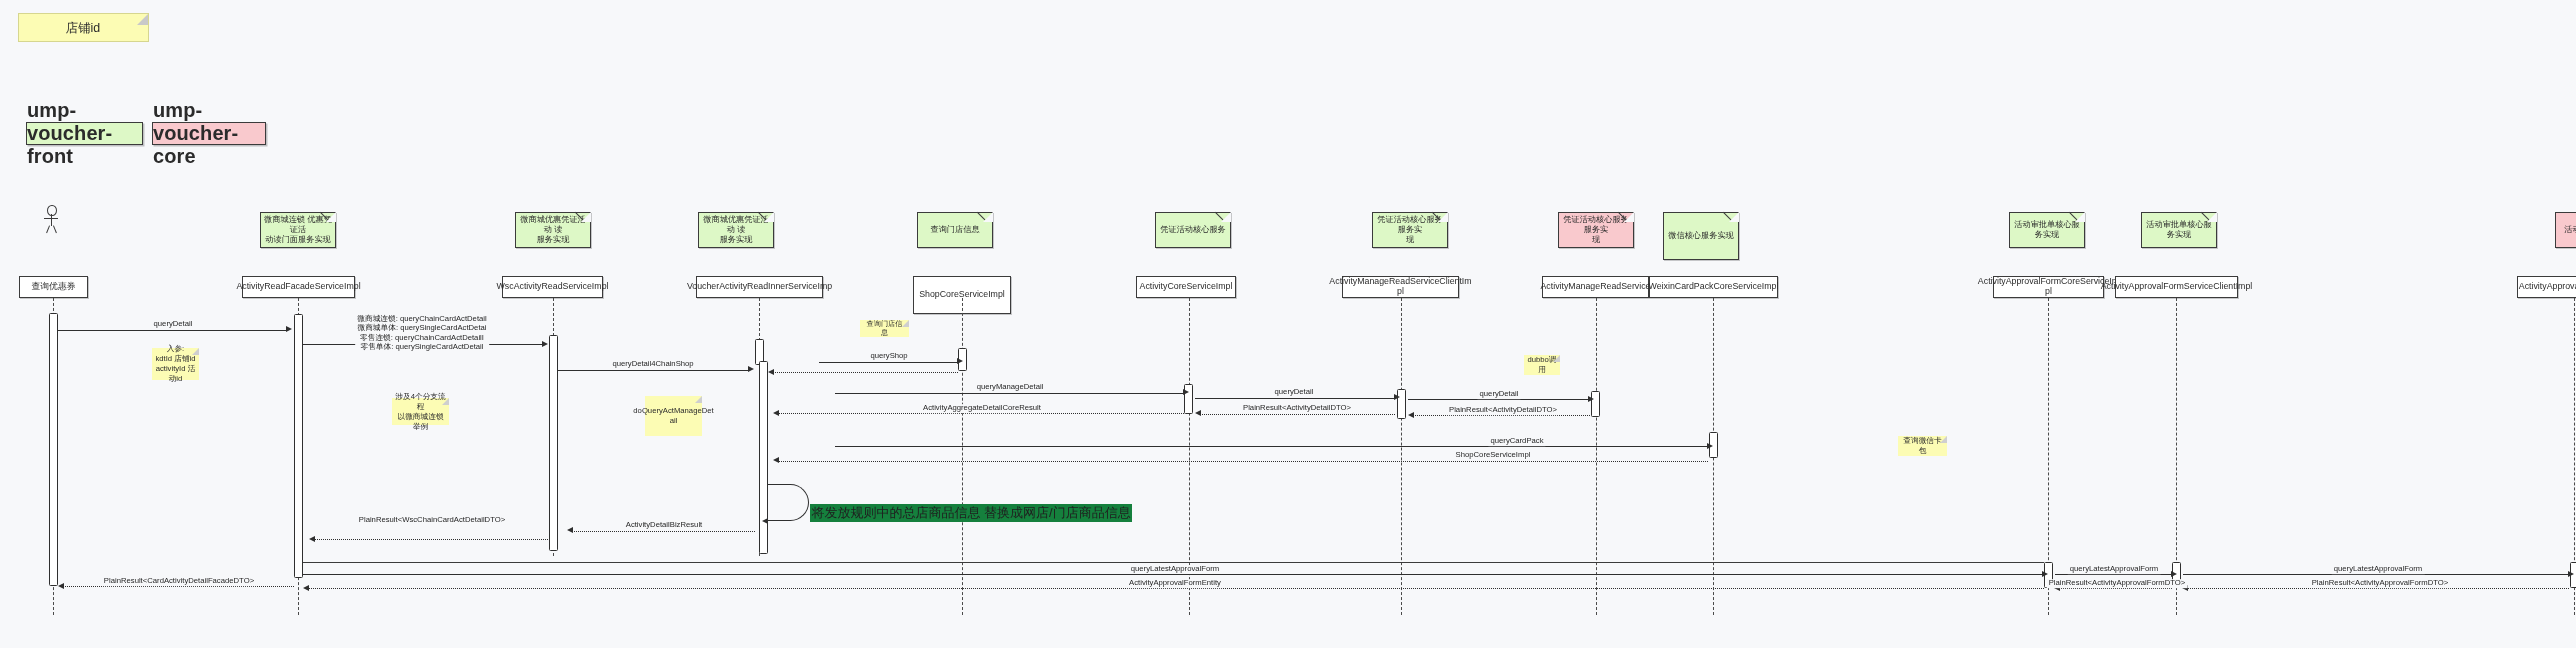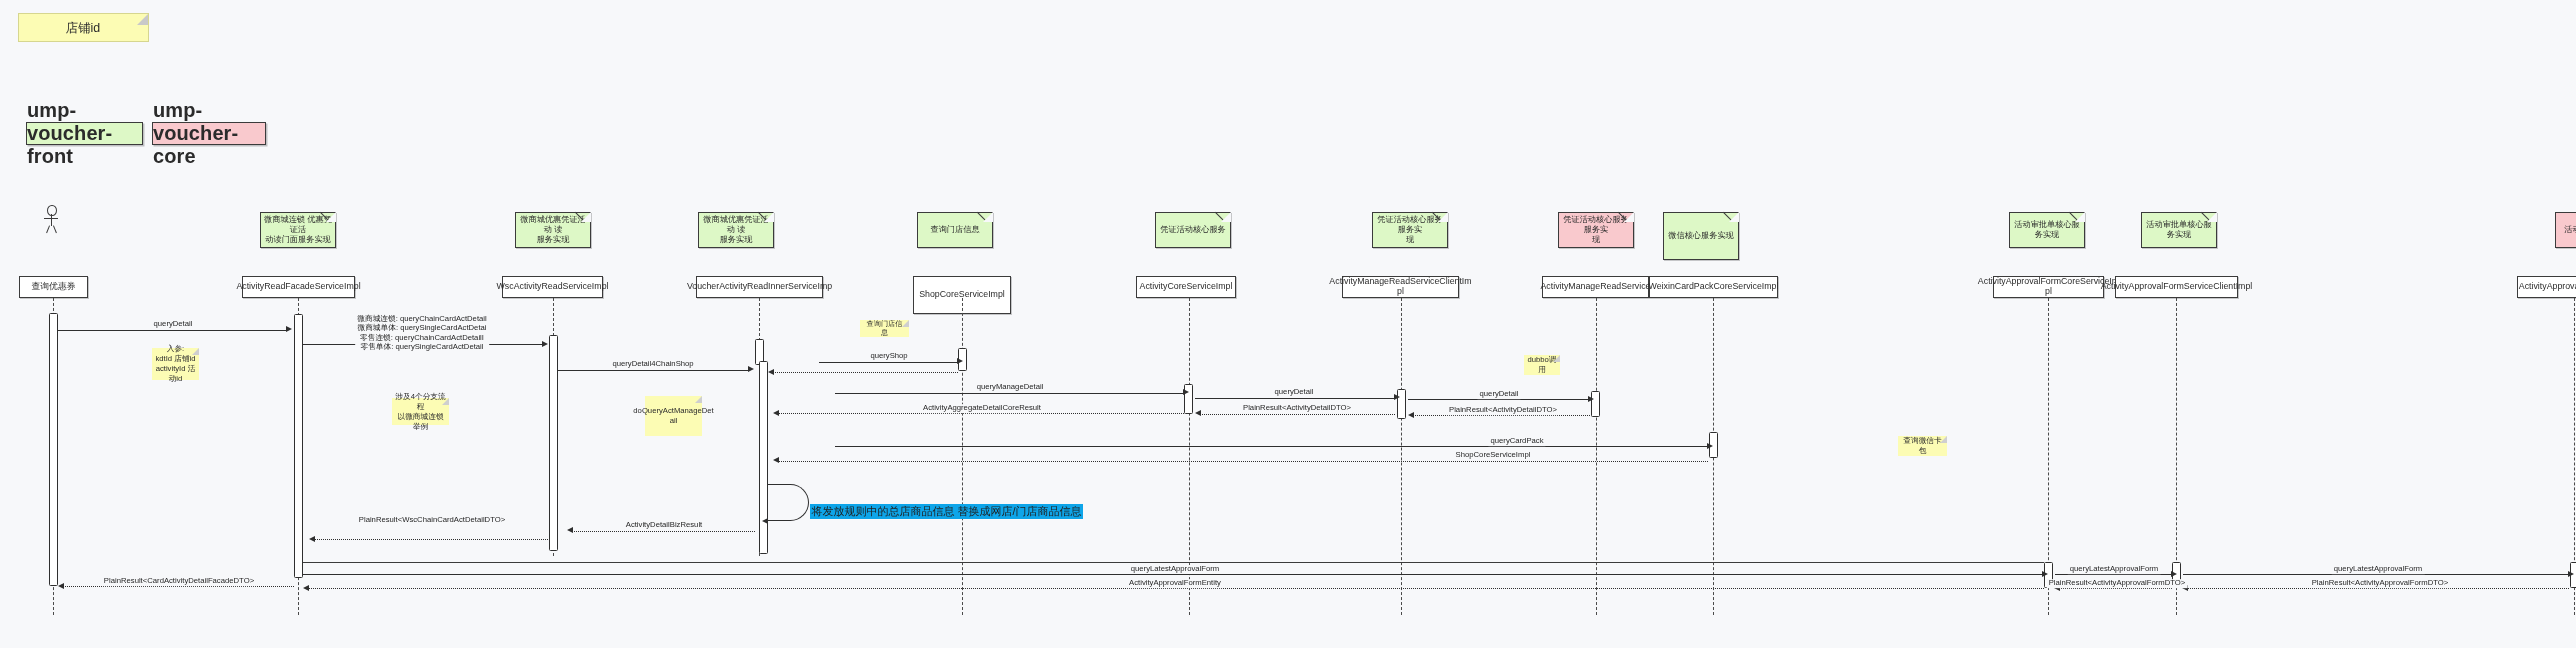--- a/index.html
+++ b/index.html
@@ -99,22 +99,22 @@
     transform:translate(-50%,-100%);
   }
   .msglabel.multi{white-space:pre;text-align:center;}
 
   
   .selfloop{
     position:absolute;border:1.3px solid #2f2f2f;border-left:none;
     border-radius:0 25px 25px 0;box-sizing:border-box;
   }
   .selflabel{
-    position:absolute;font-size:11px;white-space:nowrap;
-    background:#0ea5e9;padding:0 1.5px;color:#1f1f1f;
+    position:absolute;font-size:13px;white-space:nowrap;
+    background:#15803d;padding:0 1.5px;color:#1f1f1f;
   }
 
   
   .bodynote{
     position:absolute;box-sizing:border-box;background:#fcfcb4;
     font-size:7.7px;line-height:1.3;text-align:center;
     display:flex;align-items:center;justify-content:center;
     padding:2.1px 3.1px;color:#2b2b2b;
   }
   .bodynote .bfold{

